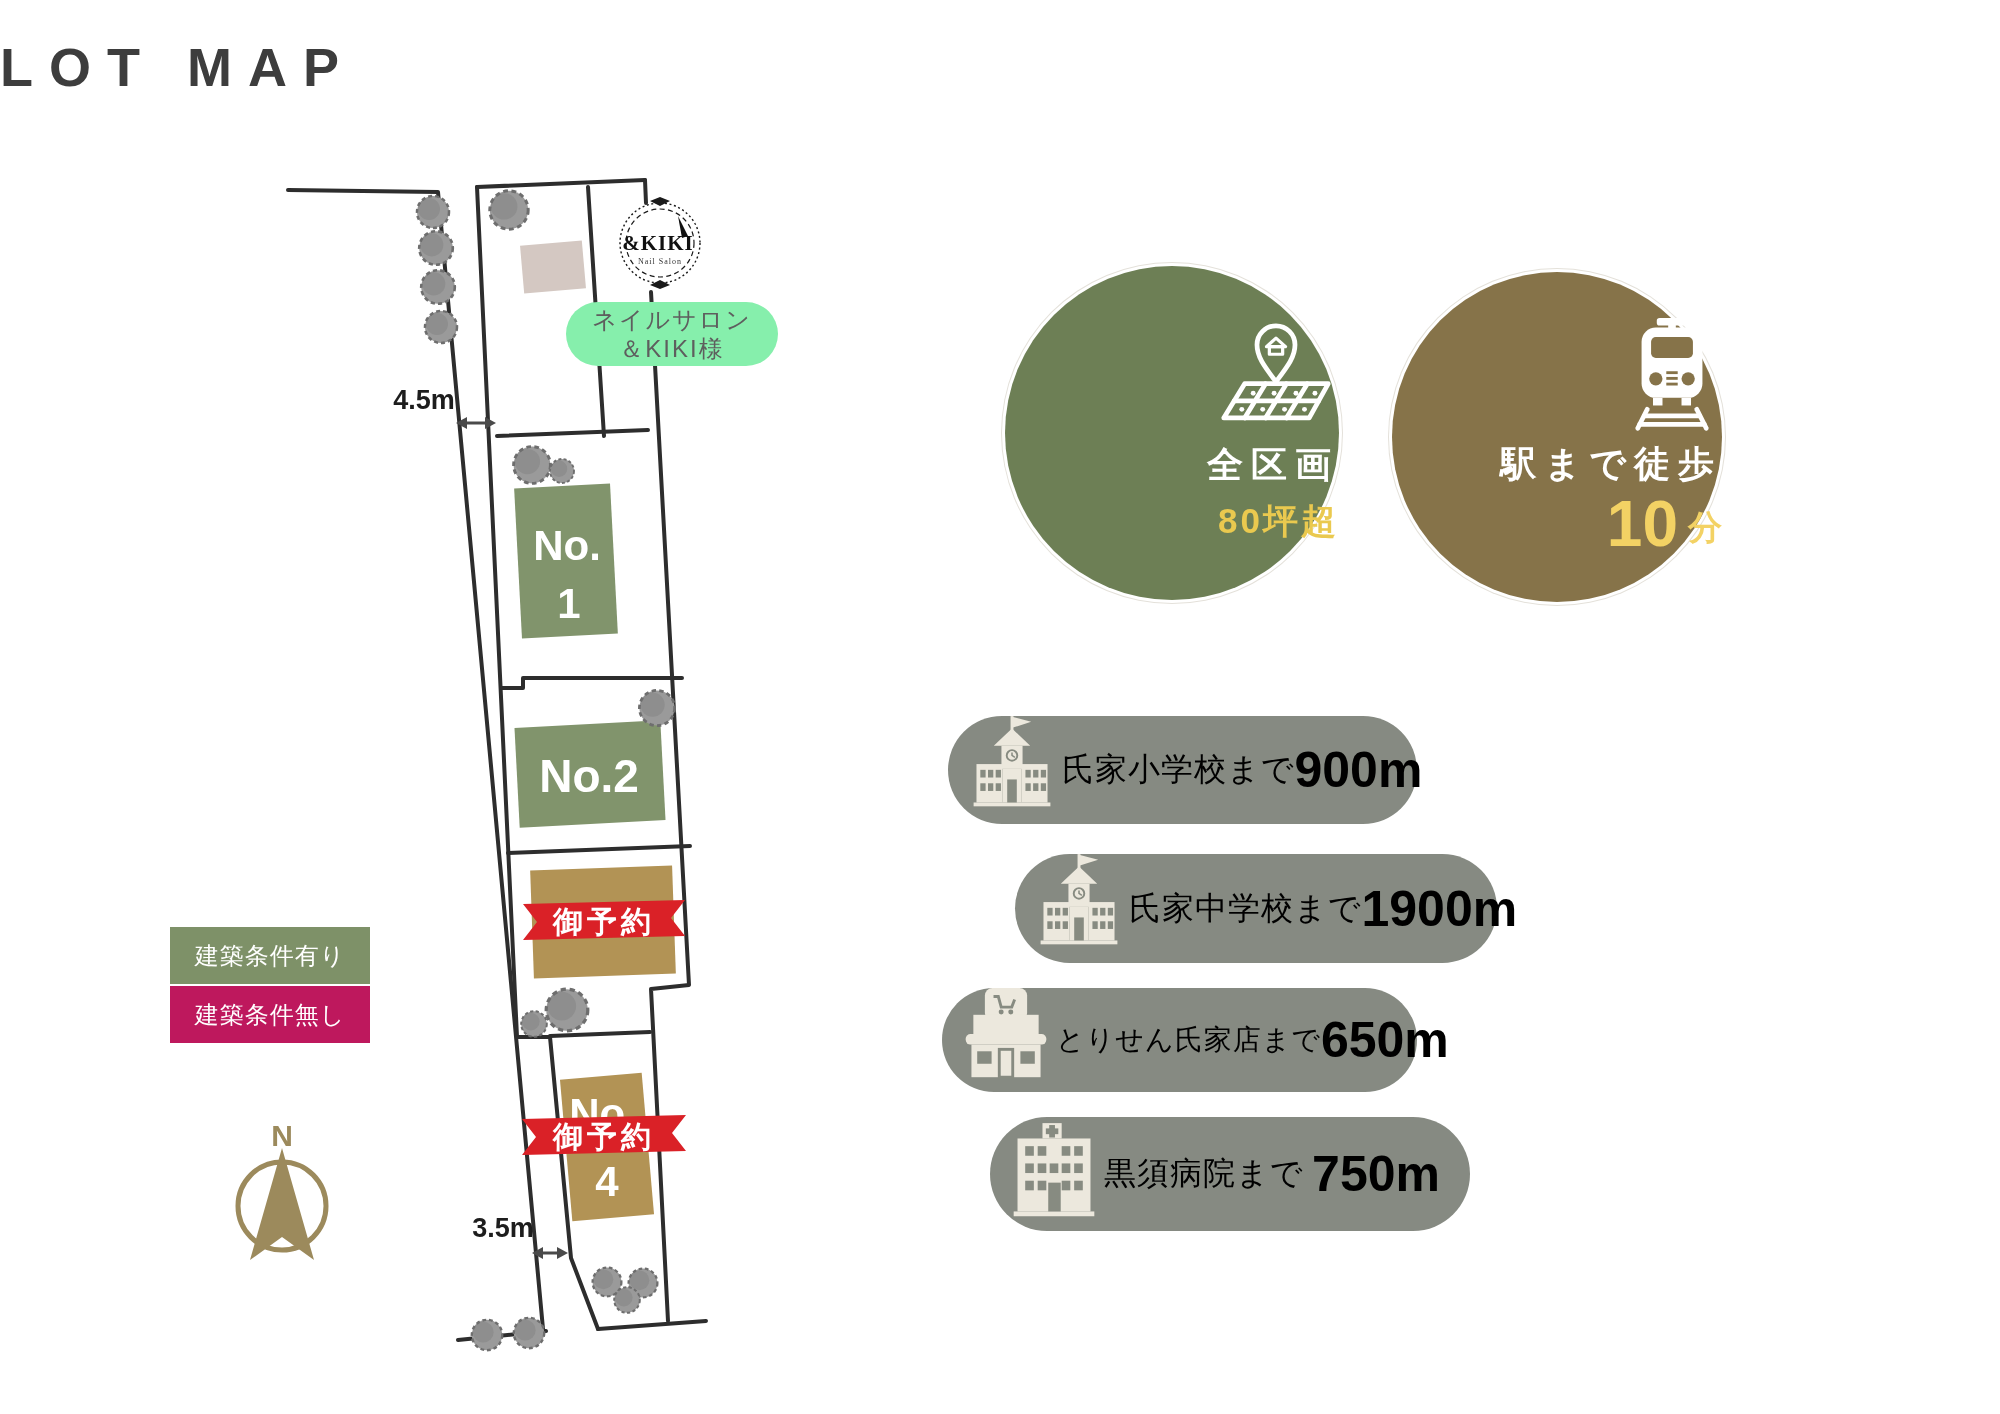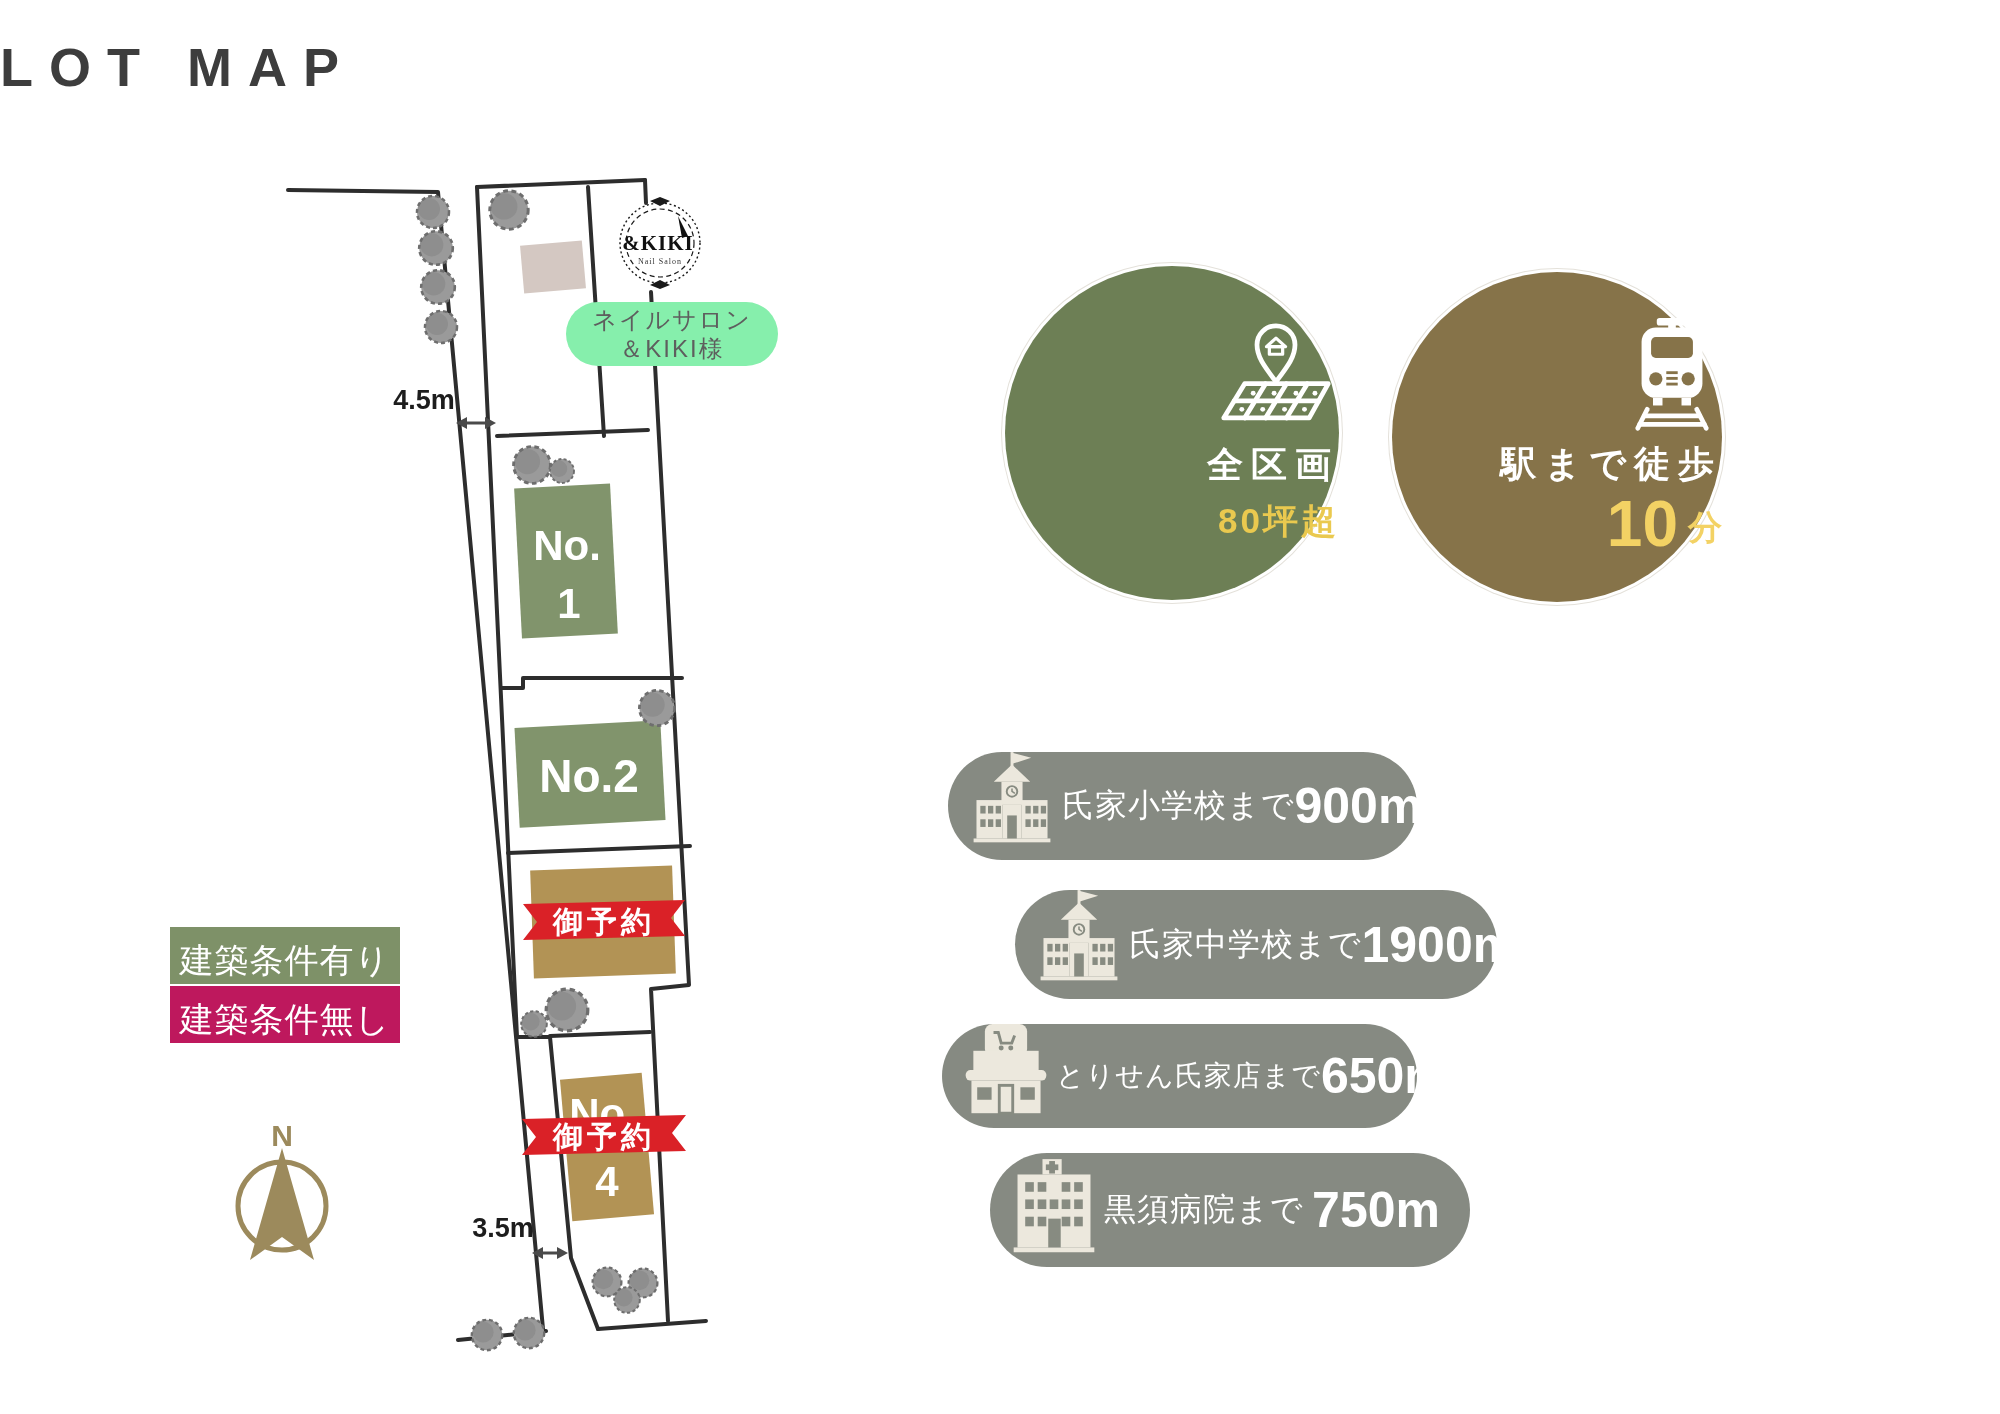--- a/index.html
+++ b/index.html
@@ -14,38 +14,38 @@
   
   #map-svg{left:120px;top:140px;width:660px;height:1270px;z-index:1;}
   .svgtxt{font-family:"Liberation Sans",sans-serif;}
 
   
   #salon-pill{left:566px;top:302px;width:212px;height:64px;border-radius:34px;background:#86efac;
       z-index:2;display:flex;flex-direction:column;align-items:center;justify-content:center;
       color:#5e5e5e;font-size:24px;line-height:29px;letter-spacing:2px;}
 
   
-  .legend{width:230px;height:57px;color:#fff;font-size:34px;letter-spacing:1px;z-index:2;
-      display:flex;align-items:flex-end;justify-content:center;}
+  .legend{width:200px;height:57px;color:#fff;font-size:24px;letter-spacing:1px;z-index:2;
+      display:flex;align-items:center;justify-content:center;}
   #legend-green{left:170px;top:927px;background:#7e9168;}
   #legend-tan{left:170px;top:986px;background:#be185d;}
 
   
   .badge{border-radius:50%;z-index:2;display:flex;flex-direction:column;align-items:flex-end;
       justify-content:center;box-shadow:0 0 0 3px #fff,0 0 0 4px #e4e1da;}
   #badge-area{left:1005px;top:266px;width:334px;height:334px;background:#6d7f55;}
   #badge-station{left:1392px;top:272px;width:330px;height:330px;background:#867349;}
   .badge-line1{color:#fff;font-size:36px;font-weight:bold;letter-spacing:8px;margin-top:6px;}
   .badge-line2{color:#eac94f;font-size:35px;font-weight:bold;letter-spacing:3px;margin-top:8px;}
   .badge-numrow{display:flex;align-items:flex-end;margin-top:2px;}
   .badge-num{color:#f3d264;font-size:64px;font-weight:bold;line-height:66px;}
   .badge-unit{color:#f3d264;font-size:34px;font-weight:bold;margin:0 0 6px 10px;}
 
   
-  .pill{background:#868a82;border-radius:60px;color:#ffffff;display:flex;align-items:center;z-index:2;margin-top:36px;}
+  .pill{background:#868a82;border-radius:60px;color:#000000;display:flex;align-items:center;z-index:2;}
   .pill-icon{position:absolute;left:16px;width:96px;height:132px;}
   .icon-school{top:-16px;}
   .icon-store{top:-20px;}
   .icon-hospital{top:4px;height:106px;}
   .pill-name{margin-left:114px;font-size:32px;letter-spacing:1px;white-space:nowrap;}
   .pill-name.small{font-size:28px;}
   .pill-dist{margin-left:auto;margin-right:30px;font-size:50px;font-weight:bold;white-space:nowrap;}
   #pill-1{left:948px;top:716px;width:469px;height:108px;}
   #pill-2{left:1015px;top:854px;width:482px;height:109px;}
   #pill-3{left:942px;top:988px;width:475px;height:104px;}

